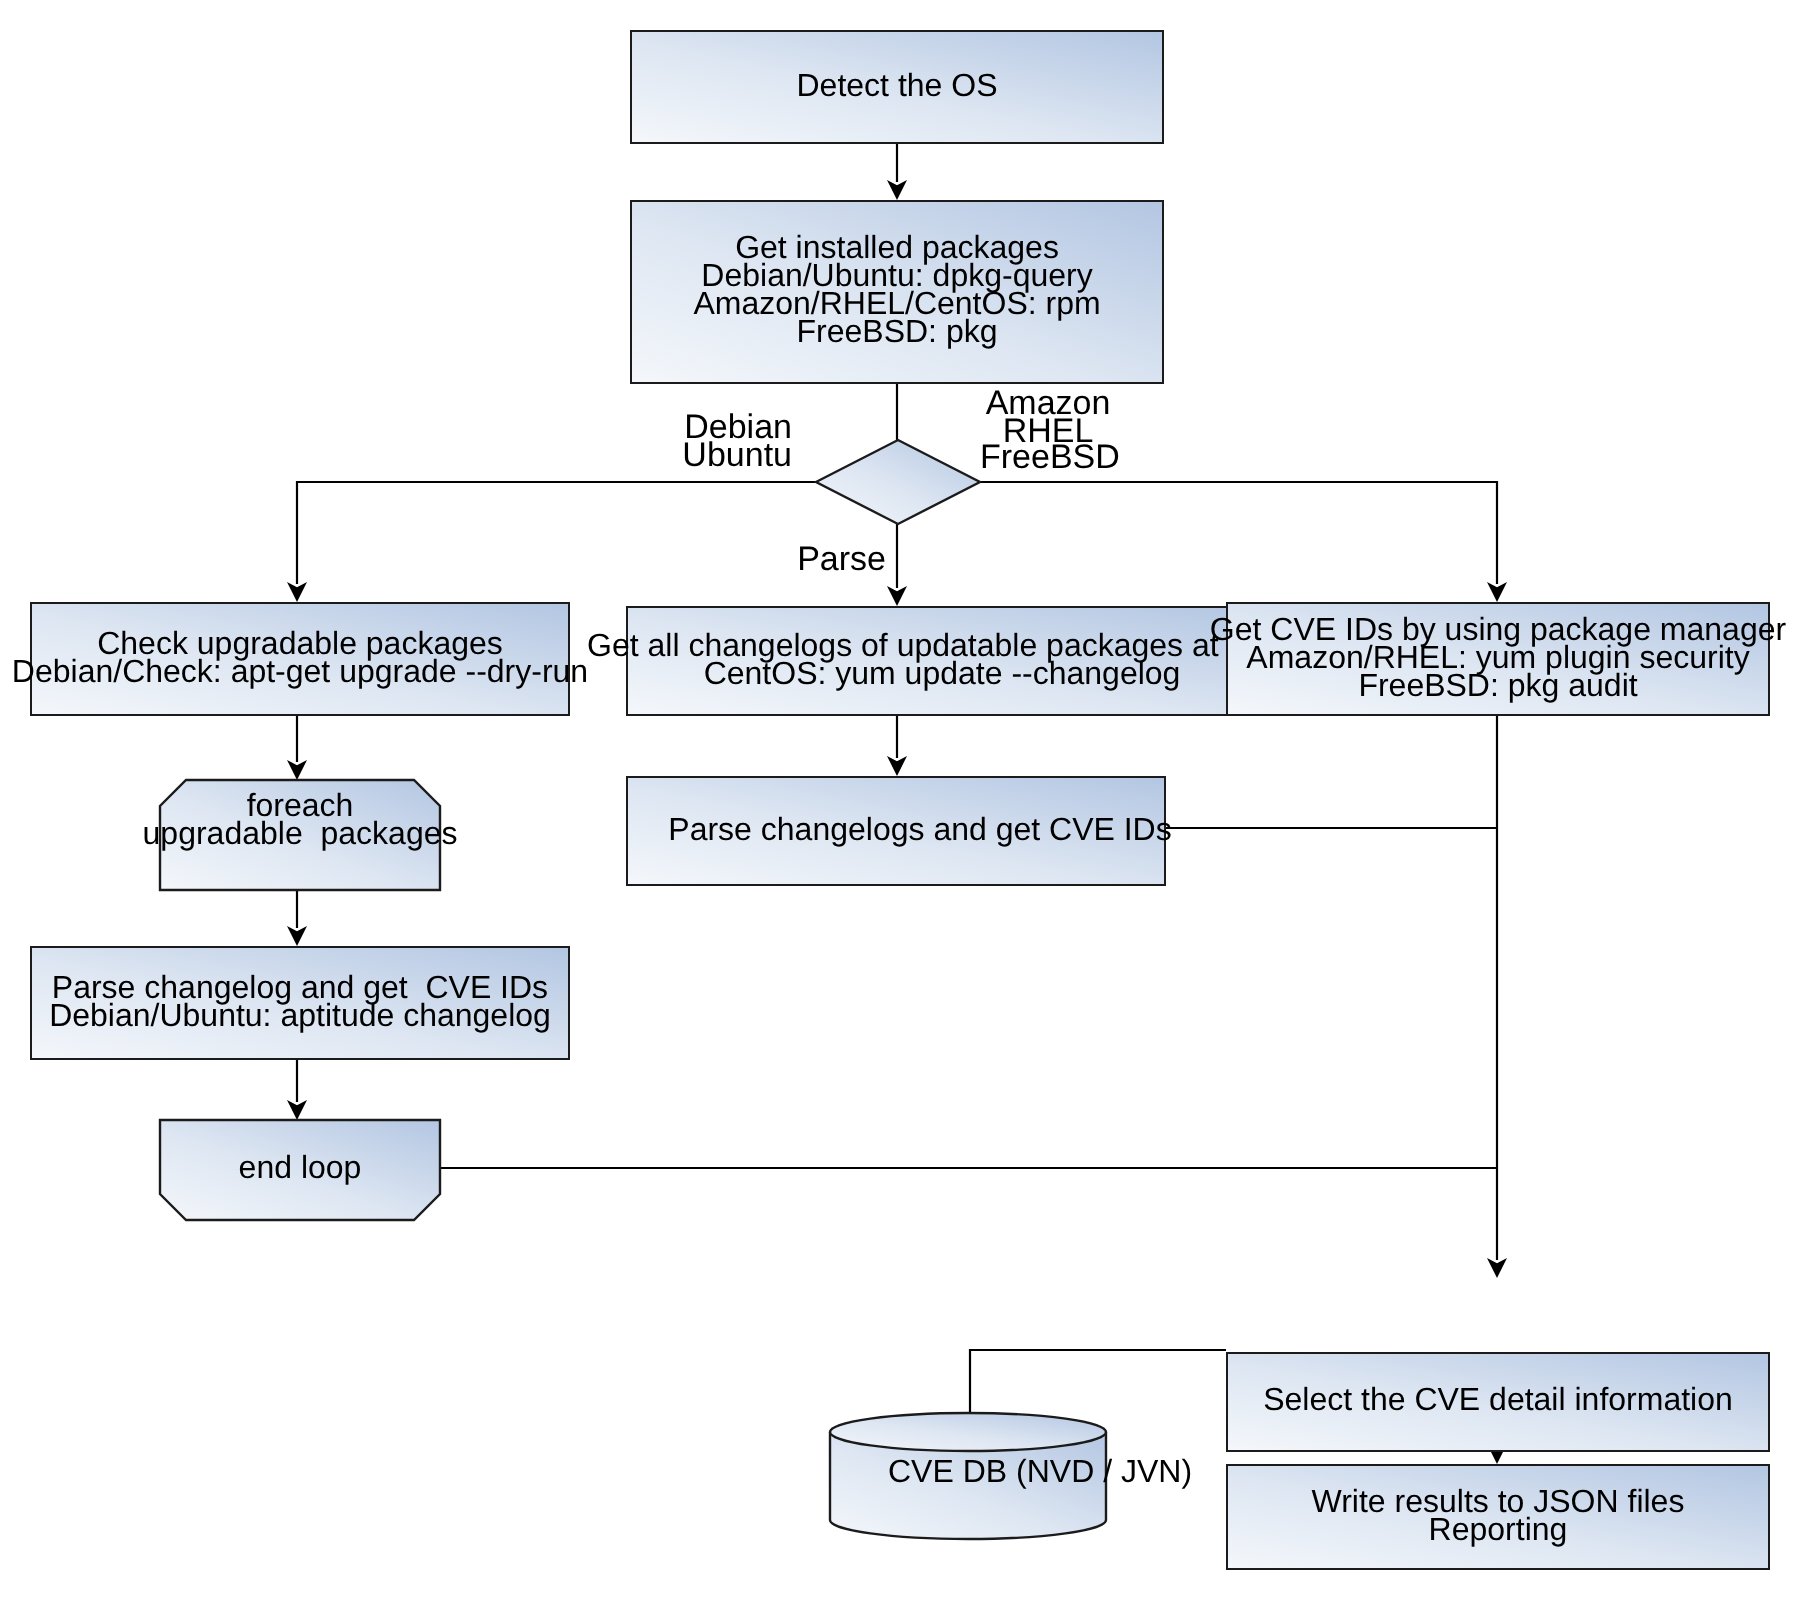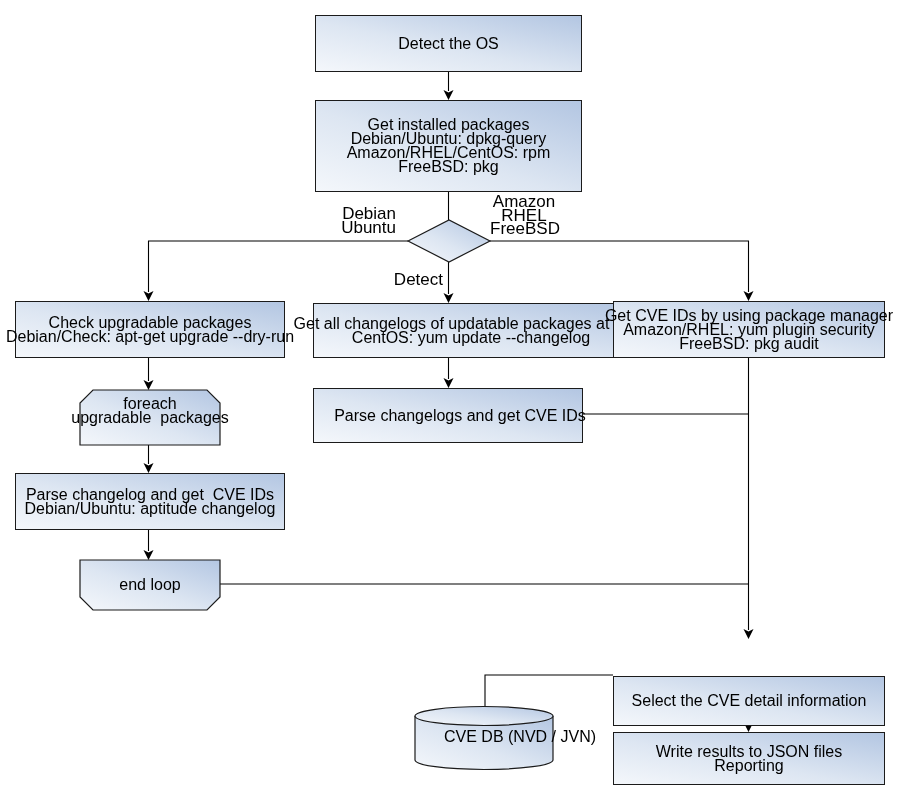--- a/index.html
+++ b/index.html
@@ -125,15 +125,15 @@
 
   <div class="node overlay" style="left:415px;top:720px;width:138px;height:34px;padding-left:36px;">CVE DB (NVD / JVN)</div>
 
   <div class="edge-label al-right" style="left:330px;top:207px;width:66px;">Debian
 Ubuntu</div>
 
   <div class="edge-label al-center" style="left:490px;top:195px;width:68px;">Amazon
 RHEL
 FreeBSD</div>
 
-  <div class="edge-label al-right" style="left:380px;top:273px;width:63px;">Detect</div>
+  <div class="edge-label al-right" style="left:380px;top:273px;width:63px;">Parse</div>
 
 </div>
 
 </body></html>

